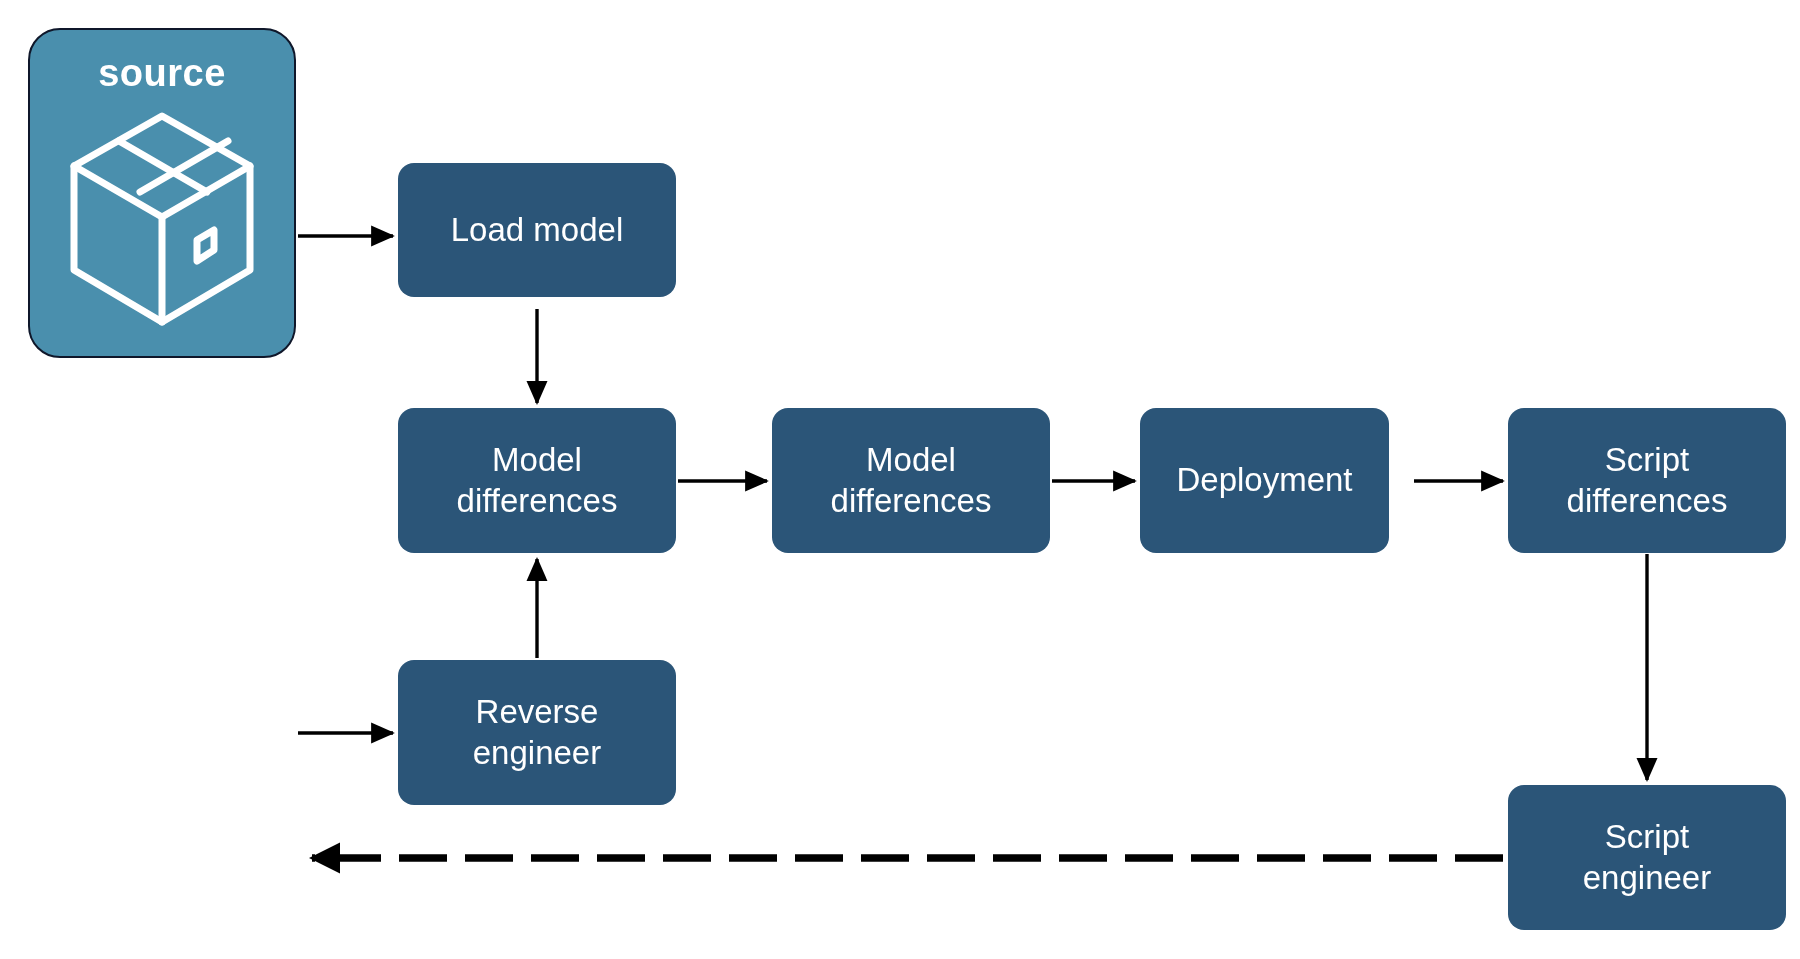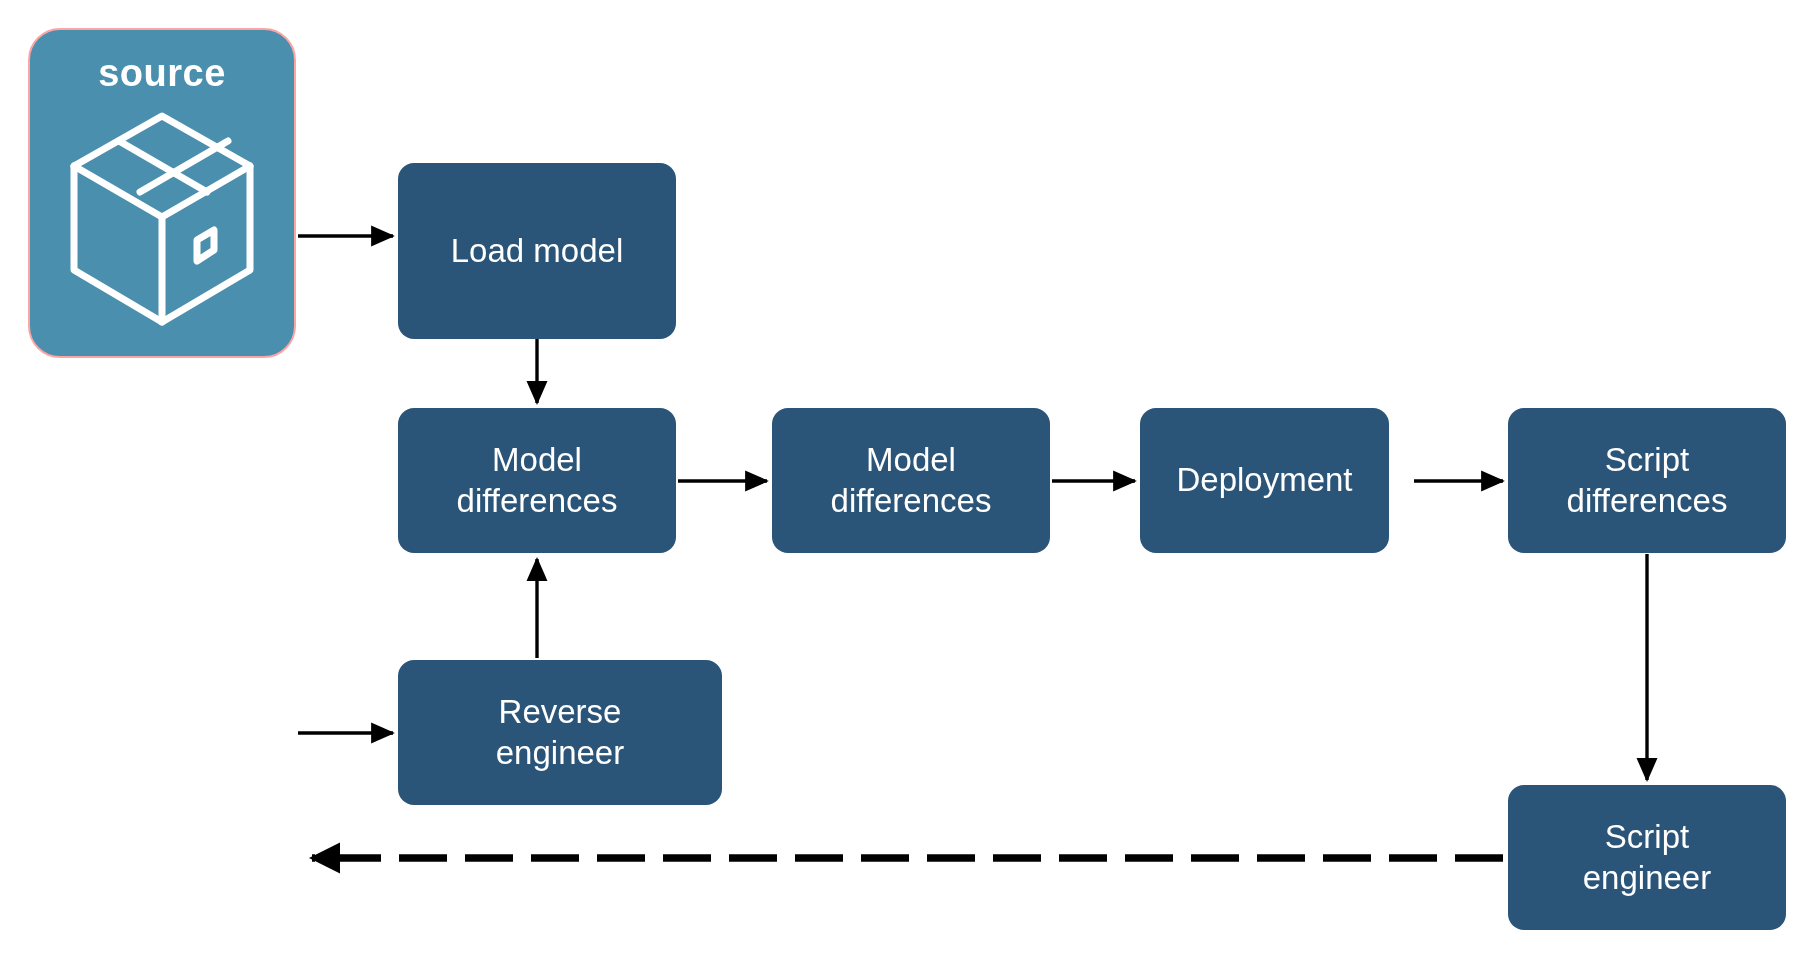--- a/index.html
+++ b/index.html
@@ -23,21 +23,21 @@
     top: 0;
     width: 1800px;
     height: 959px;
     pointer-events: none;
   }
 
   
   .endpoint {
     position: absolute;
     background: #4a8fad;
-    border: 2px solid #fca5a5;
+    border: 2px solid #0f172a;
     border-radius: 32px;
     box-sizing: border-box;
     display: flex;
     flex-direction: column;
     align-items: center;
   }
   .endpoint-label {
     color: #ffffff;
     font-weight: bold;
     font-size: 38px;
@@ -114,21 +114,21 @@
           <path d="M57 37 L145 88"></path>
           <path d="M78 88 L166 37"></path>
 
           <path d="M135 136 L152 126 L152 146 L135 157 Z"></path>
         </g>
       </svg>
     </span>
   </div>
 
 
-  <div class="node" style="left:398px; top:163px; width:278px; height:176px;">
+  <div class="node" style="left:398px; top:163px; width:278px; height:134px;">
     <div>
       <span>Load model</span>
     </div>
   </div>
 
   <div class="node" style="left:398px; top:408px; width:278px; height:145px;">
     <div>
       <span>Model</span>
       <span>differences</span>
     </div>
@@ -147,21 +147,21 @@
     </div>
   </div>
 
   <div class="node" style="left:1508px; top:408px; width:278px; height:145px;">
     <div>
       <span>Script</span>
       <span>differences</span>
     </div>
   </div>
 
-  <div class="node" style="left:398px; top:660px; width:324px; height:145px;">
+  <div class="node" style="left:398px; top:660px; width:278px; height:145px;">
     <div>
       <span>Reverse</span>
       <span>engineer</span>
     </div>
   </div>
 
   <div class="node" style="left:1508px; top:785px; width:278px; height:145px;">
     <div>
       <span>Script</span>
       <span>engineer</span>

